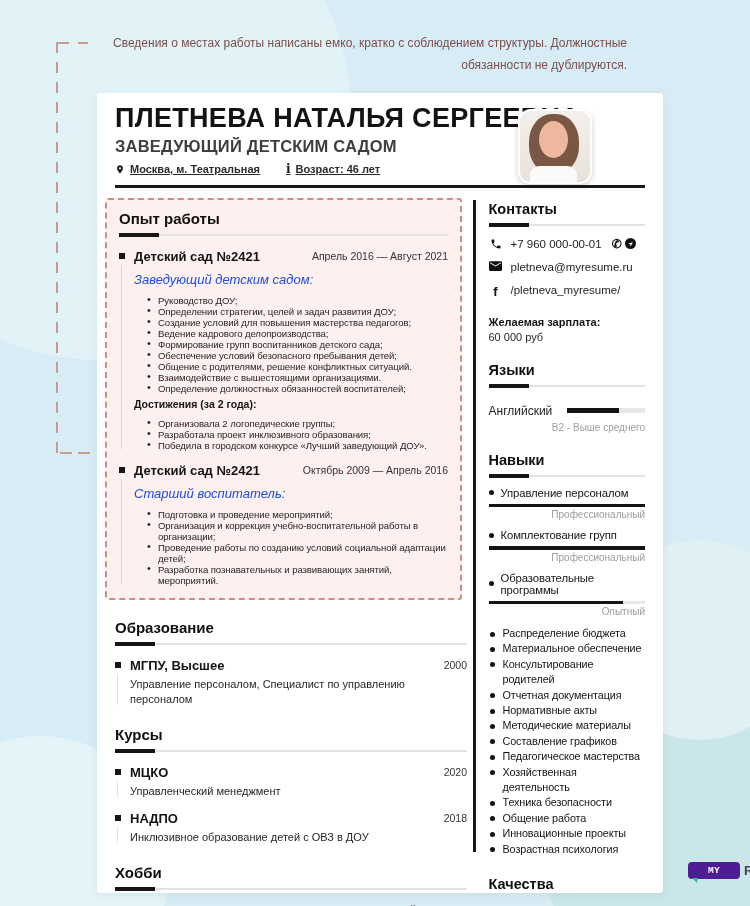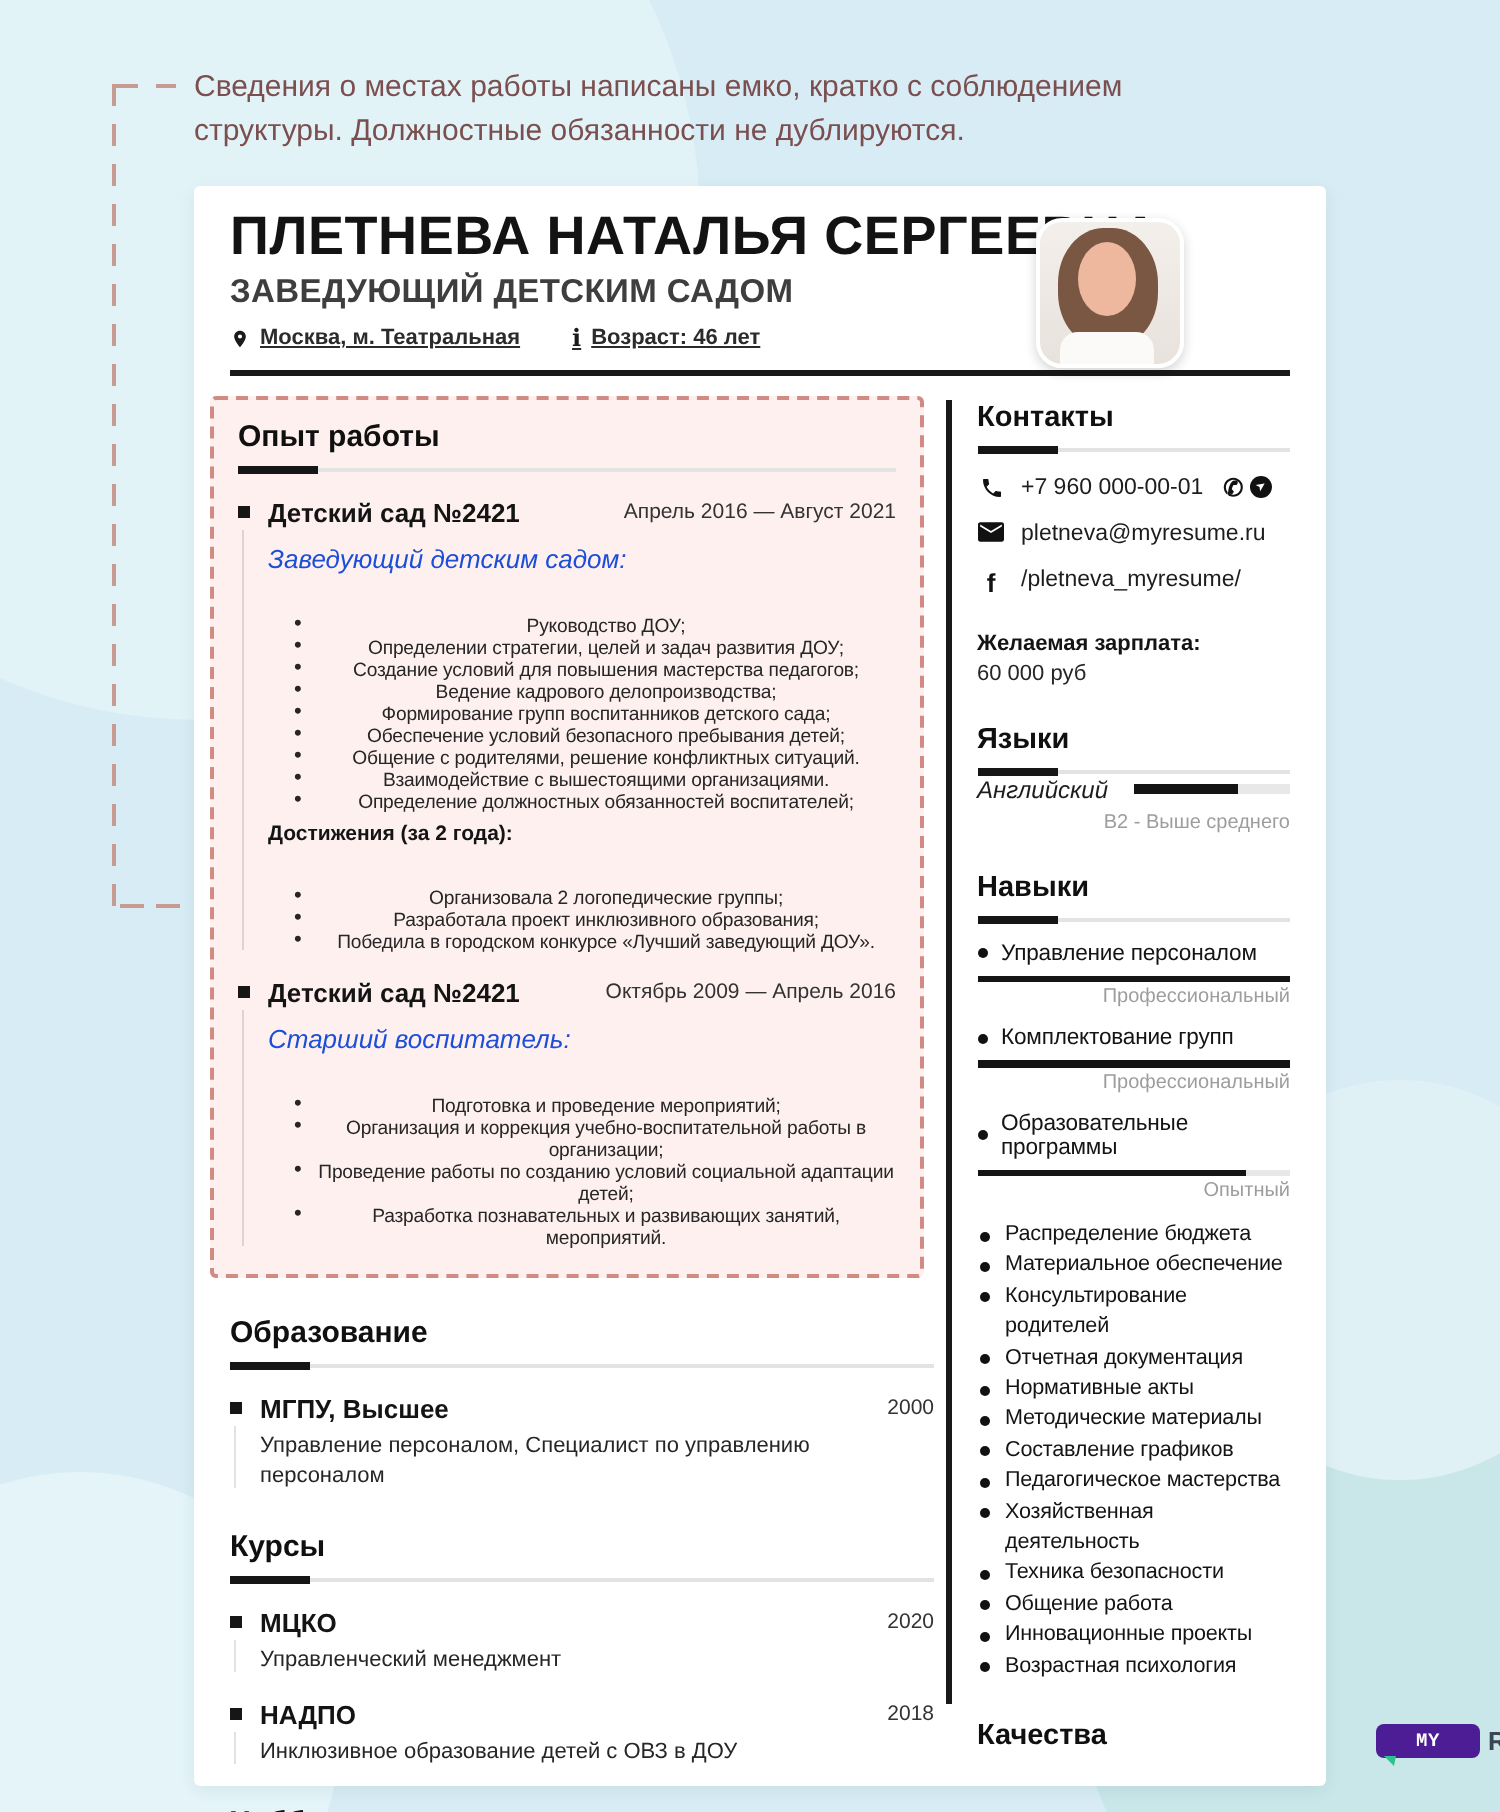--- a/index.html
+++ b/index.html
@@ -10,21 +10,21 @@
     -webkit-font-smoothing:antialiased;
   }
   .bg-circle{position:absolute;border-radius:50%;}
   #bgc1{left:-150px;top:-140px;width:500px;height:500px;background:#e2f3f8;}
   #bgc2{left:-90px;bottom:-90px;width:260px;height:260px;background:#e4f4f8;}
   #bgc3{right:-70px;bottom:-80px;width:280px;height:280px;background:#c9e6e8;}
   #bgc4{right:-50px;top:540px;width:200px;height:200px;background:#e0f1f6;}
 
   .note{
     position:absolute;left:97px;top:33px;width:530px;
-    font-size:15px;line-height:21.5px;color:#7b4f4f;
+    font-size:12px;line-height:21.5px;color:#7b4f4f;text-align:right;
   }
   .dash-v{position:absolute;left:56px;top:42px;width:2px;height:412px;
     background:repeating-linear-gradient(180deg,#c79a92 0 11px,transparent 11px 20px);}
   .dash-top{position:absolute;left:56px;top:42px;width:13px;height:2px;background:#c79a92;}
   .dash-top2{position:absolute;left:78px;top:42px;width:10px;height:2px;background:#c79a92;}
   .dash-bottom{position:absolute;left:60px;top:452px;width:30px;height:2px;
     background:repeating-linear-gradient(90deg,#c79a92 0 12px,transparent 12px 18px);}
 
   .card{
     position:absolute;left:97px;top:93px;width:566px;height:800px;
@@ -66,21 +66,21 @@
     padding:10px 12px 12px;
   }
   .entry{position:relative;padding-left:15px;margin-top:12px;}
   .entry::before{content:'';position:absolute;left:0;top:4px;width:6px;height:6px;background:#161616;}
   .entry::after{content:'';position:absolute;left:2px;top:16px;bottom:2px;width:1px;background:#dcd4d2;}
   .entry.plainbg::after{background:#e2e2e2;}
   .entry-head{display:flex;align-items:center;}
   .entry-title{font-size:13px;font-weight:800;color:#141414;}
   .entry-date{margin-left:auto;padding-left:8px;font-size:10.5px;color:#333;white-space:nowrap;}
   .entry-role{margin-top:8px;font-size:13px;font-style:italic;color:#1d4ed8;}
-  .duties{list-style:none;margin:21px 0 0 13px;padding:0;text-align:center;}
+  .duties{list-style:none;margin:8px 0 0 13px;padding:0;}
   .duties li{position:relative;padding-left:11px;font-size:9.6px;line-height:11px;letter-spacing:-.1px;color:#262626;}
   .duties li::before{content:'•';position:absolute;left:0;top:-1px;font-size:11px;}
   .ach-title{margin-top:4px;font-size:10.5px;font-weight:800;color:#141414;}
   .entry-desc{margin-top:4px;font-size:11px;line-height:15px;color:#262626;}
 
   .lsec{margin-top:19px;}
   .text-block{margin-top:12px;font-size:11px;line-height:16px;color:#262626;}
 
   .rc-h{margin-top:3px;}
   .contact-row{display:flex;align-items:flex-start;gap:8px;margin-top:11px;font-size:11.5px;color:#1d1d1d;}
@@ -89,21 +89,21 @@
   .ph-svg{width:12px;height:12px;fill:#111;}
   .fb-glyph{font-weight:800;font-size:13px;color:#111;}
   .phone-badges{display:flex;align-items:center;gap:3px;margin-left:2px;}
   .viber-glyph{font-size:12px;font-weight:700;color:#111;line-height:1;}
   .tg-circle{width:11px;height:11px;border-radius:50%;background:#111;display:flex;align-items:center;justify-content:center;}
   .tg-circle span{color:#fff;font-size:6px;line-height:1;transform:rotate(-35deg) translateX(.5px);}
   .salary{margin-top:17px;}
   .salary-label{font-size:11px;font-weight:800;color:#141414;}
   .salary-value{margin-top:3px;font-size:11px;color:#262626;}
 
-  .lang-row{display:flex;align-items:center;font-style:italic;}
+  .lang-row{display:flex;align-items:center;margin-top:16px;}
   .lang-name{font-size:12px;color:#1d1d1d;}
   .lang-bar{margin-left:auto;width:78px;height:5px;background:#e8e8e8;}
   .lang-fill{height:100%;background:#141414;}
   .lang-level{margin-top:4px;font-size:10px;color:#9d9d9d;text-align:right;}
 
   .skill{margin-top:9px;}
   .skill-name{display:flex;align-items:center;gap:7px;font-size:11.3px;letter-spacing:-.1px;color:#141414;}
   .dot{width:5px;height:5px;border-radius:50%;background:#111;flex:none;}
   .skill-bar{margin-top:5px;height:3.5px;background:#e8e8e8;}
   .skill-fill{height:100%;background:#141414;}

